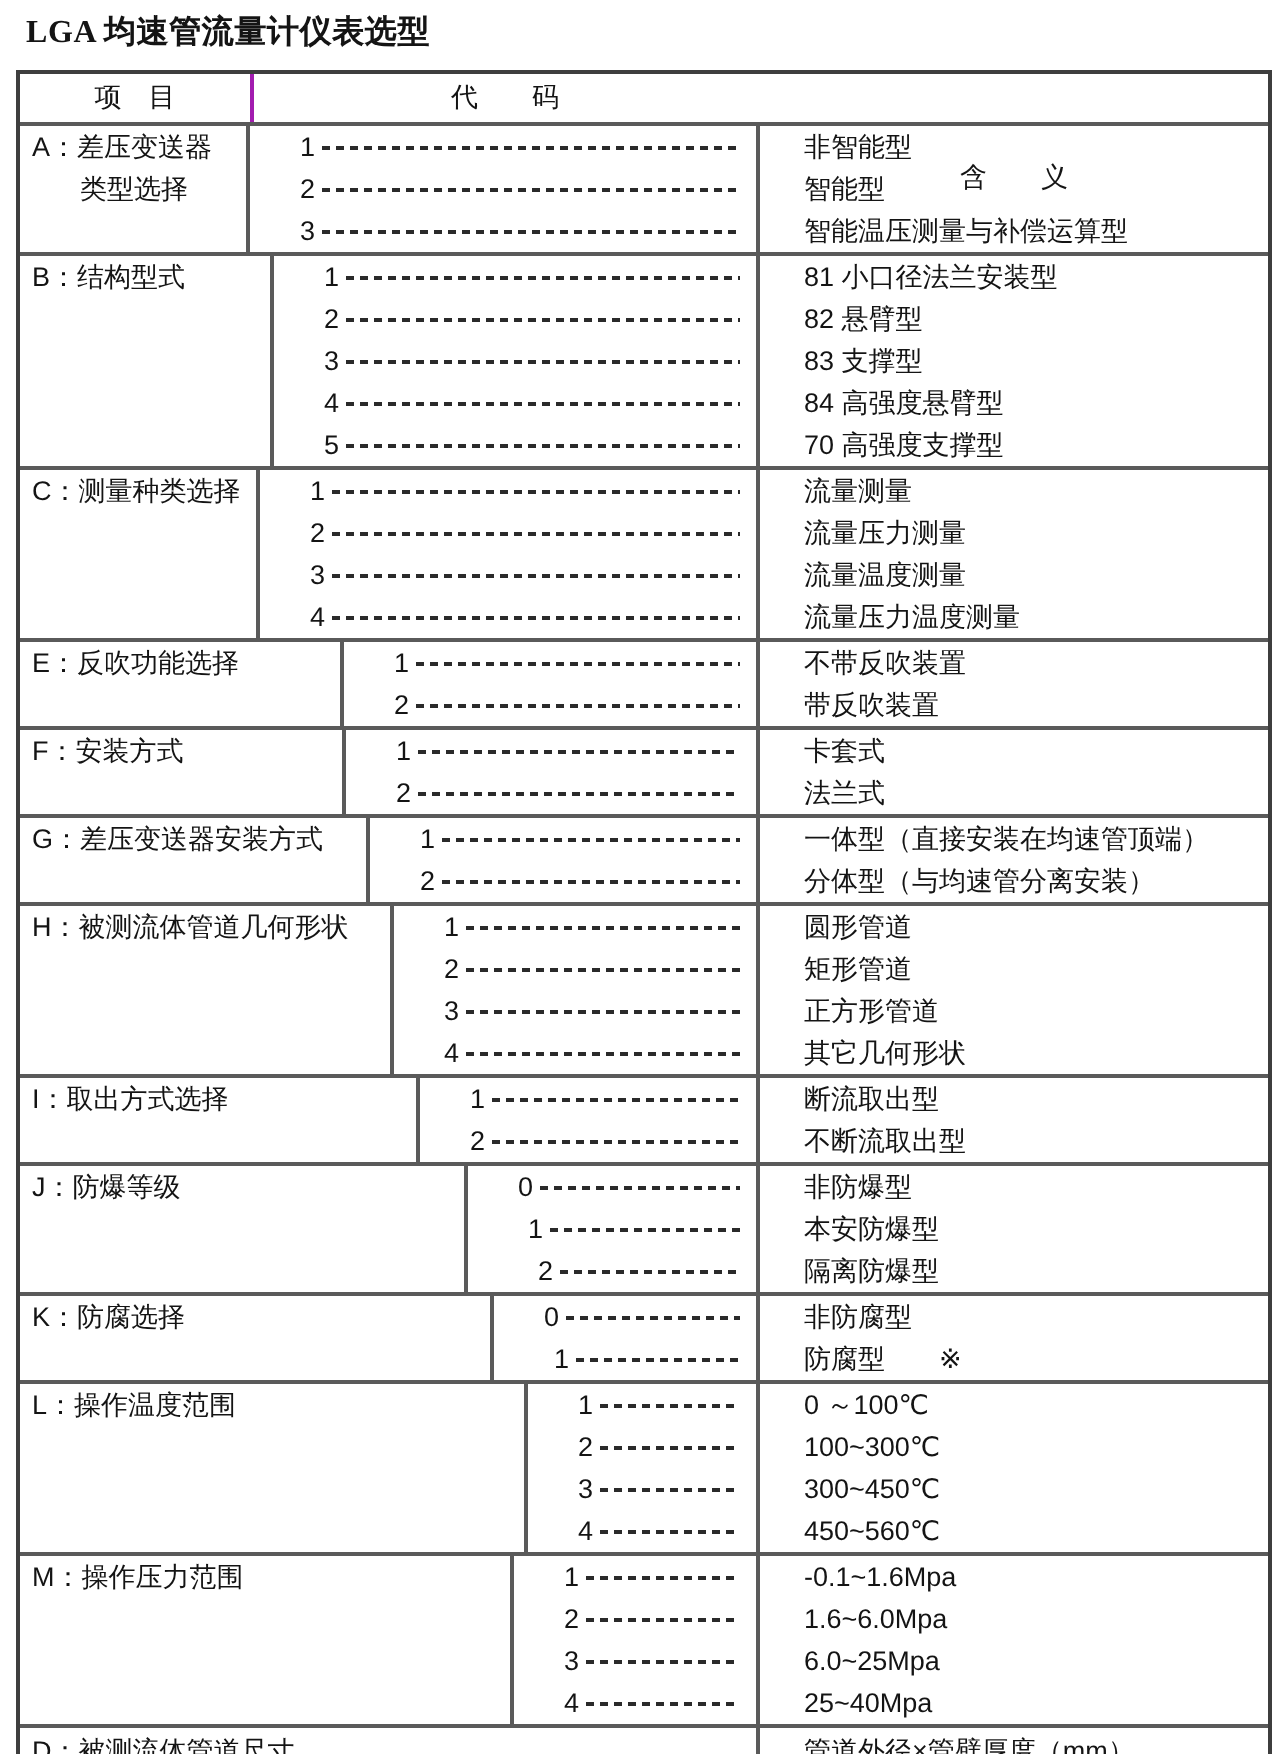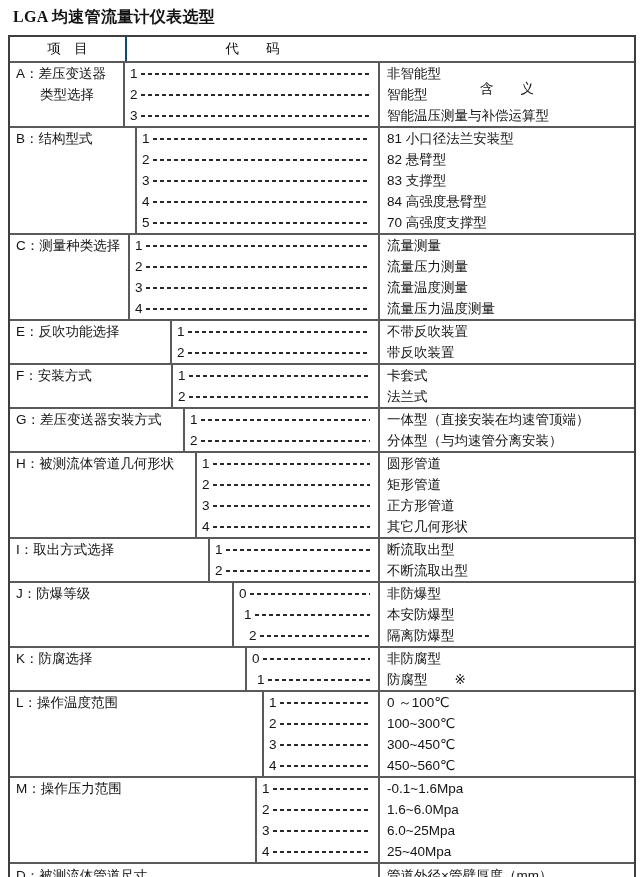--- a/index.html
+++ b/index.html
@@ -15,41 +15,41 @@
     margin:1px 0 8px 5px;letter-spacing:.3px;
   }
   .table{
     width:628px;border:2px solid #3e3e3e;box-sizing:border-box;
     font-size:13.5px;
   }
   
   .hdr{display:flex;height:24px;line-height:24px;text-align:center;}
   .hdr .hc{box-sizing:border-box;}
   .hdr .h-item{width:115px;}
-  .hdr .h-code{flex:1;border-left:2px solid #0c4a6e;}
+  .hdr .h-code{flex:1;border-left:2px solid #a21caf;}
   .hdr .h-meaning{width:256px;border-left:2px solid #5a5a5a;margin-top:40px;}
   
-  .section{display:flex;border-top:2px solid #5a5a5a;}
+  .section{display:flex;border-top:2px solid #5a5a5a;gap:20px;}
   .lbl{
     box-sizing:border-box;border-right:2px solid #5a5a5a;
     padding:0 4px 0 6px;line-height:20.5px;padding-top:1px;
     flex-shrink:0;
   }
   .lbl .l2{padding-left:24px;}
   .rows{flex:1;display:flex;flex-direction:column;min-width:0;}
   .r{display:flex;height:21px;}
   .c{flex:1;display:flex;align-items:center;padding-left:5px;min-width:0;}
   .num{margin-right:3px;line-height:21px;}
   .dash{
     flex:1;height:2px;margin-right:8px;
     background-image:repeating-linear-gradient(90deg,#2a2a2a 0 4px,transparent 4px 7px);
   }
   .m{
     width:256px;box-sizing:border-box;border-left:2px solid #5a5a5a;
-    padding-left:7px;line-height:21px;
+    padding-left:22px;line-height:21px;
     white-space:nowrap;overflow:hidden;
   }
   
   .stag .r:nth-child(2) .c{padding-left:10px;}
   .stag .r:nth-child(3) .c{padding-left:15px;}
   
   .final .lbl{flex:1;border-right:none;line-height:23px;padding-top:0;}
   .final .m{line-height:23px;height:23px;}
 </style>
 </head>

